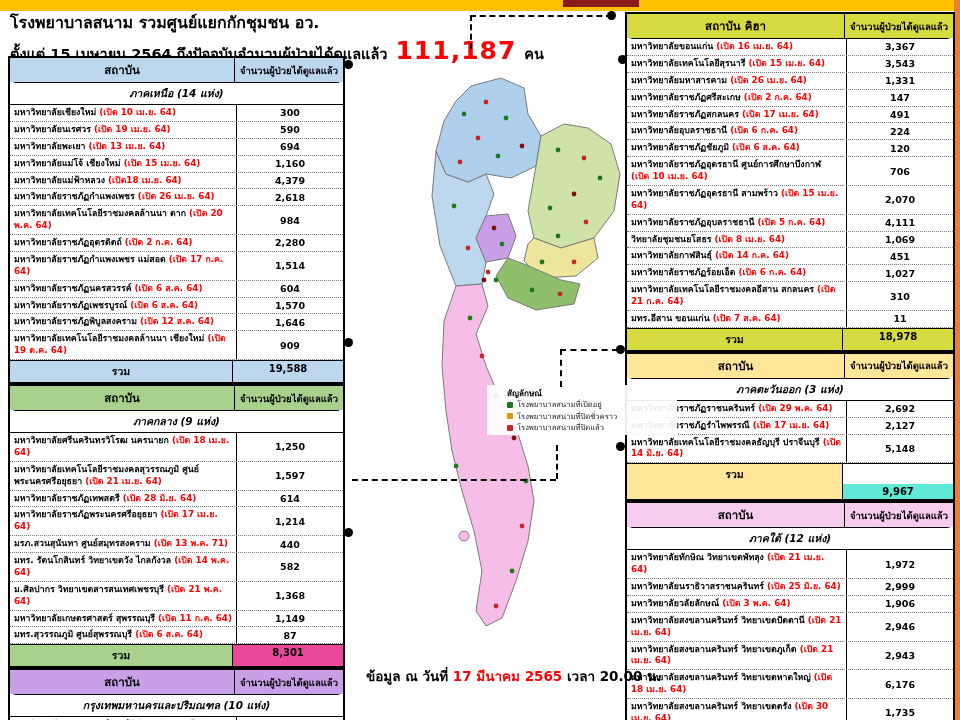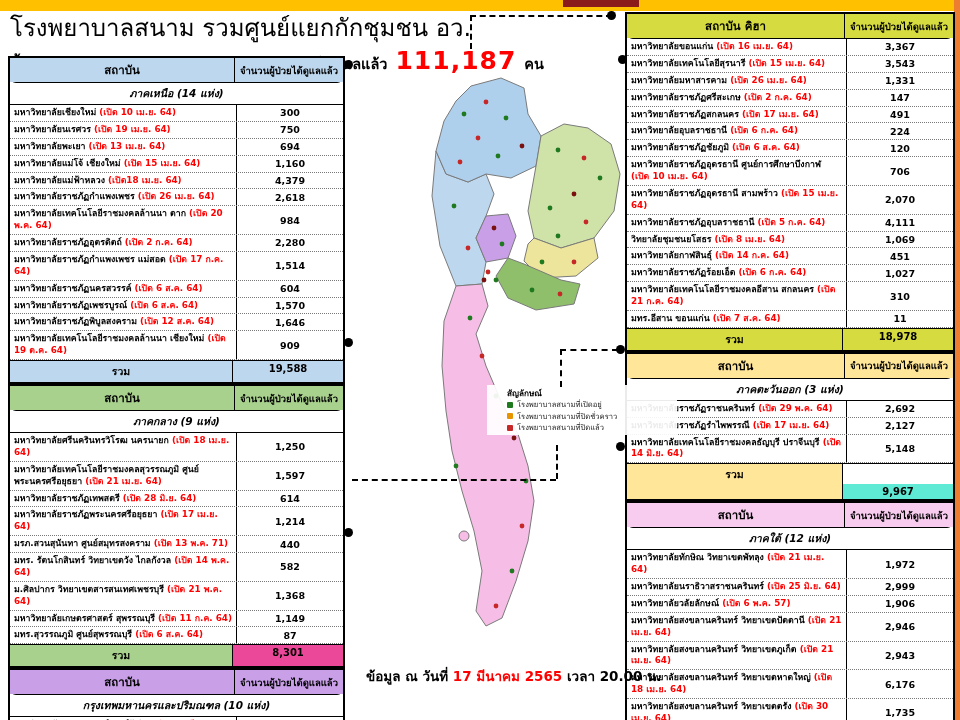--- a/index.html
+++ b/index.html
@@ -6,21 +6,21 @@
   body{
     width:960px;height:720px;position:relative;overflow:hidden;background:#ffffff;
     font-family:"DejaVu Sans","Liberation Sans",sans-serif;color:#000;
   }
   
   .topbar{position:absolute;left:0;top:0;width:960px;height:11px;}
   .topbar-accent{position:absolute;left:563px;top:0;width:76px;height:7px;}
   .right-strip{position:absolute;right:0;top:0;width:6px;height:720px;}
   
   .title-wrap{position:absolute;left:10px;top:13px;width:600px;}
-  .main-title{font-size:24px;font-weight:normal;line-height:1.25;}
+  .main-title{font-size:16px;font-weight:bold;line-height:1.25;}
   .sub-title{font-size:14.5px;font-weight:bold;margin-top:3px;display:flex;align-items:baseline;gap:8px;}
   .total-big{font-size:25px;font-weight:bold;letter-spacing:1px;}
   
   .colwrap{position:absolute;display:flex;flex-direction:column;}
   #left-col{left:8px;top:56px;width:337px;}
   #right-col{left:625px;top:12px;width:330px;}
   .rtable{border:2px solid #000;background:#fff;margin-bottom:0px;}
   .thead{display:flex;border-bottom:1.5px solid #000;border-radius:6px;}
   .thead .hc1{flex:1;text-align:center;font-weight:bold;font-size:11.5px;padding:3px 2px;border-right:1.5px solid #000;}
   .thead .hc2{width:106px;text-align:center;font-weight:bold;font-size:9.5px;padding:3px 1px;display:flex;align-items:center;justify-content:center;}
@@ -69,21 +69,21 @@
         <div class="hc1" style="background: rgb(189, 215, 238);">สถาบัน</div>
         <div class="hc2" style="background: rgb(189, 215, 238);">จำนวนผู้ป่วยได้ดูแลแล้ว</div>
       </div>
       <div class="section-row">ภาคเหนือ (14 แห่ง)</div>
       <div class="drow">
         <div class="dname">มหาวิทยาลัยเชียงใหม่ <span class="ddate" style="color: rgb(255, 0, 0);">(เปิด 10 เม.ย. 64)</span></div>
         <div class="dval">300</div>
       </div>
       <div class="drow">
         <div class="dname">มหาวิทยาลัยนเรศวร <span class="ddate" style="color: rgb(255, 0, 0);">(เปิด 19 เม.ย. 64)</span></div>
-        <div class="dval">750</div>
+        <div class="dval">590</div>
       </div>
       <div class="drow">
         <div class="dname">มหาวิทยาลัยพะเยา <span class="ddate" style="color: rgb(255, 0, 0);">(เปิด 13 เม.ย. 64)</span></div>
         <div class="dval">694</div>
       </div>
       <div class="drow">
         <div class="dname">มหาวิทยาลัยแม่โจ้ เชียงใหม่ <span class="ddate" style="color: rgb(255, 0, 0);">(เปิด 15 เม.ย. 64)</span></div>
         <div class="dval">1,160</div>
       </div>
       <div class="drow">
@@ -288,21 +288,21 @@
       <div class="section-row">ภาคใต้  (12 แห่ง)</div>
       <div class="drow">
         <div class="dname">มหาวิทยาลัยทักษิณ  วิทยาเขตพัทลุง <span class="ddate" style="color: rgb(255, 0, 0);">(เปิด 21 เม.ย. 64)</span></div>
         <div class="dval">1,972</div>
       </div>
       <div class="drow">
         <div class="dname">มหาวิทยาลัยนราธิวาสราชนครินทร์ <span class="ddate" style="color: rgb(255, 0, 0);">(เปิด 25 มิ.ย. 64)</span></div>
         <div class="dval">2,999</div>
       </div>
       <div class="drow">
-        <div class="dname">มหาวิทยาลัยวลัยลักษณ์ <span class="ddate" style="color: rgb(255, 0, 0);">(เปิด 6 พ.ค. 57)</span></div>
+        <div class="dname">มหาวิทยาลัยวลัยลักษณ์ <span class="ddate" style="color: rgb(255, 0, 0);">(เปิด 3 พ.ค. 64)</span></div>
         <div class="dval">1,906</div>
       </div>
       <div class="drow">
         <div class="dname">มหาวิทยาลัยสงขลานครินทร์  วิทยาเขตปัตตานี <span class="ddate" style="color: rgb(255, 0, 0);">(เปิด 21 เม.ย. 64)</span></div>
         <div class="dval">2,946</div>
       </div>
       <div class="drow">
         <div class="dname">มหาวิทยาลัยสงขลานครินทร์  วิทยาเขตภูเก็ต <span class="ddate" style="color: rgb(255, 0, 0);">(เปิด 21 เม.ย. 64)</span></div>
         <div class="dval">2,943</div>
       </div>

